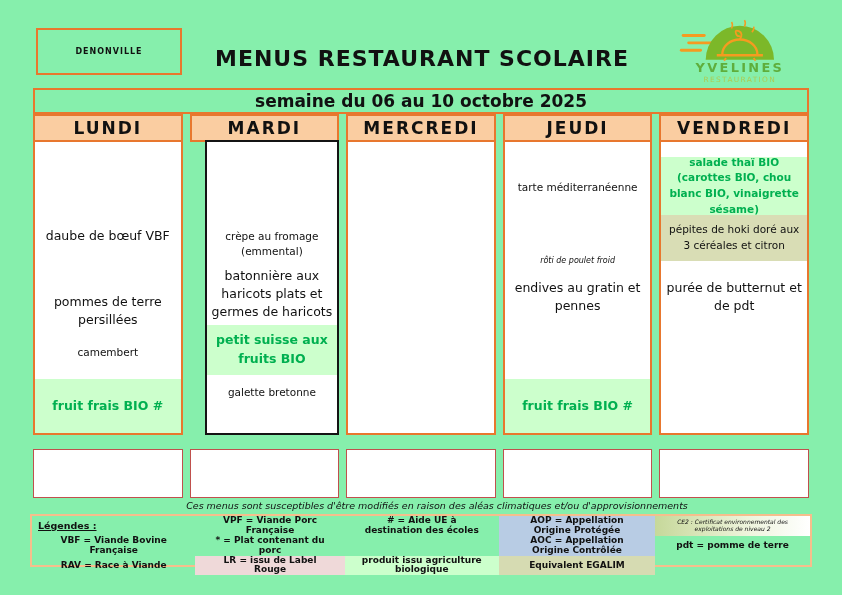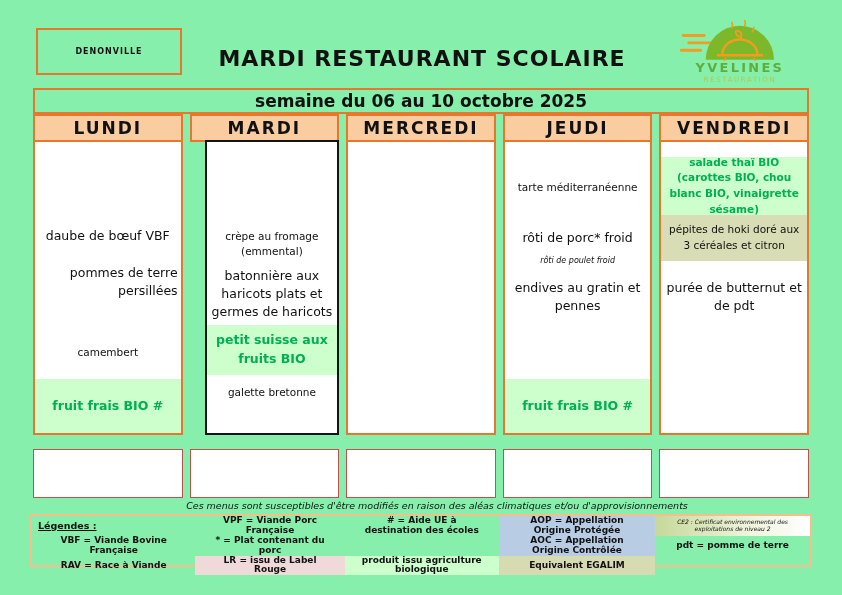--- a/index.html
+++ b/index.html
@@ -64,21 +64,21 @@
     background:linear-gradient(to right,#C6D89A 0%,#EEF4DC 60%,#ffffff 100%); }
 </style>
 </head>
 <body>
 
 <div class="page">
 
   <div class="school-box">
     <span>DENONVILLE</span>
   </div>
-  <div class="main-title">MARDI RESTAURANT SCOLAIRE</div>
+  <div class="main-title">MENUS RESTAURANT SCOLAIRE</div>
 
   <div class="logo">
     <svg viewBox="0 0 130 86" width="120" height="80">
       <rect x="4" y="30" width="26" height="3.2" rx="1.6" fill="#F59B20"></rect>
       <rect x="10" y="38" width="28" height="3.2" rx="1.6" fill="#F59B20"></rect>
       <rect x="2" y="46" width="24" height="3.2" rx="1.6" fill="#F59B20"></rect>
       <path d="M30 58 A 37 37 0 0 1 104 58 Z" fill="#7CB829"></path>
       <path d="M48 52 A 19 16 0 0 1 86 52" fill="none" stroke="#F59B20" stroke-width="2.6"></path>
       <line x1="42" y1="53" x2="92" y2="53" stroke="#F59B20" stroke-width="2.6"></line>
       <path d="M67 36 q4 -7 -1 -9 q-5 -2 -3 3 q1 3 4 2" fill="none" stroke="#F59B20" stroke-width="2"></path>
@@ -93,21 +93,21 @@
   <div class="week-box">
     <span>semaine du 06 au 10 octobre 2025</span>
   </div>
 
   <div class="grid">
 
     <div class="col">
       <div class="day-header">LUNDI</div>
       <div class="day-cell">
         <div class="it t-normal" style="top:85px;">daube de bœuf VBF</div>
-        <div class="it t-normal" style="top:122px;text-align:right;">pommes de terre persillées</div>
+        <div class="it t-normal" style="top:151px;">pommes de terre persillées</div>
         <div class="it t-small" style="top:203px;">camembert</div>
         <div class="block bg-green bio-text t-normal" style="bottom:0; height:54px;">fruit frais BIO #</div>
       </div>
     </div>
 
     <div class="col">
       <div class="day-header">MARDI</div>
       <div class="day-cell black-border">
         <div class="it t-small" style="top:87px;">crèpe au fromage (emmental)</div>
         <div class="it t-normal" style="top:125px;">batonnière aux haricots plats et germes de haricots mungo</div>
@@ -118,21 +118,20 @@
 
     <div class="col">
       <div class="day-header">MERCREDI</div>
       <div class="day-cell"></div>
     </div>
 
     <div class="col">
       <div class="day-header">JEUDI</div>
       <div class="day-cell">
         <div class="it t-small" style="top:38px;">tarte méditerranéenne</div>
-        <div class="it t-normal" style="top:87px;">rôti de porc* froid</div>
         <div class="it t-tiny" style="top:113px; font-style:italic;">rôti de poulet froid</div>
         <div class="it t-normal" style="top:137px;">endives au gratin et pennes</div>
         <div class="block bg-green bio-text t-normal" style="bottom:0; height:54px;">fruit frais BIO #</div>
       </div>
     </div>
 
     <div class="col">
       <div class="day-header">VENDREDI</div>
       <div class="day-cell">
         <div class="block bg-green bio-text t-small" style="top:15px; height:58px;">salade thaï BIO (carottes BIO, chou blanc BIO, vinaigrette sésame)</div>

